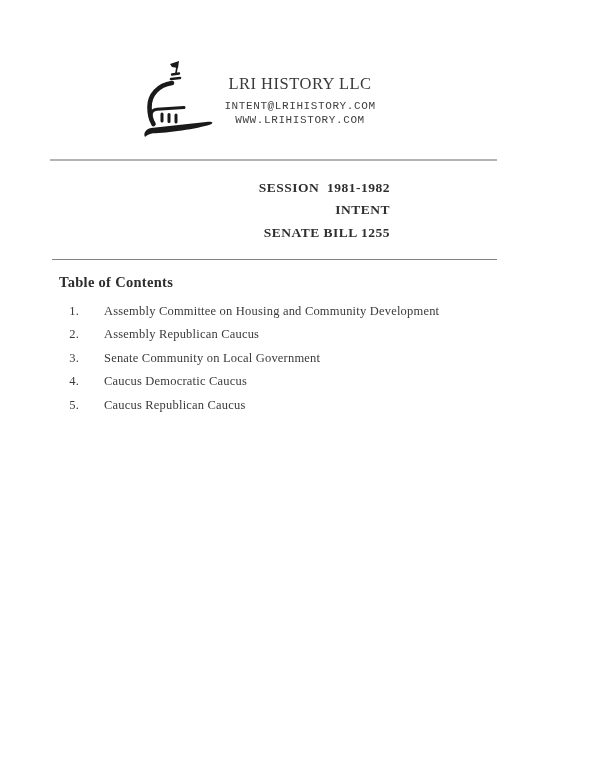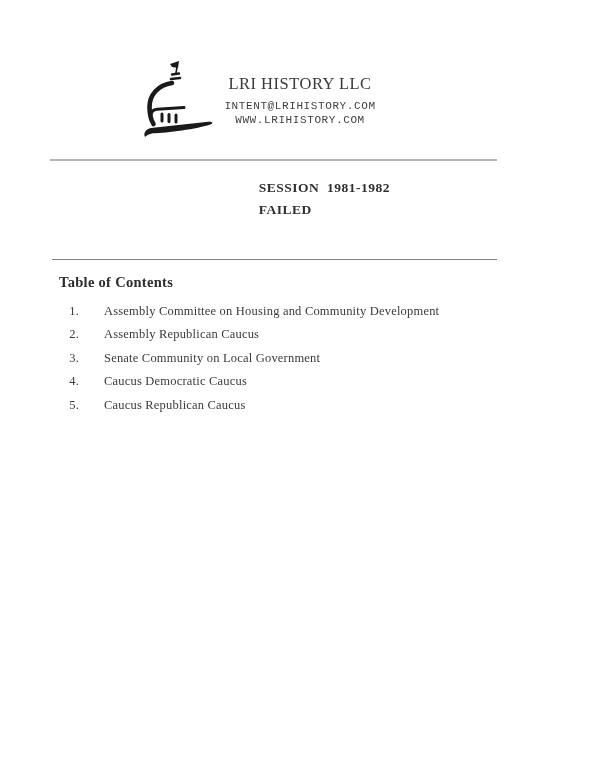--- a/index.html
+++ b/index.html
@@ -65,21 +65,21 @@
     background: #818181;
     border: none;
     margin: 0;
   }
 
   
   .bill-info {
     position: absolute;
     top: 177px;
     right: 107px;
-    text-align: left;
+    text-align: right;
   }
   .bill-line {
     font-size: 13.5px;
     font-weight: bold;
     letter-spacing: 0.5px;
     color: #2f2f2f;
     line-height: 22.3px;
     white-space: pre;
   }
 
@@ -151,21 +151,22 @@
     <div class="contact-block">
       <div class="contact-line">INTENT@LRIHISTORY.COM</div>
       <div class="contact-line">WWW.LRIHISTORY.COM</div>
     </div>
   </div>
 
   <div class="rule-top"></div>
 
   <div class="bill-info">
     <div class="bill-line">SESSION  1981-1982</div>
-    <div class="bill-line">FAILED</div>
+    <div class="bill-line">INTENT</div>
+    <div class="bill-line">SENATE BILL 1255</div>
   </div>
 
   <div class="rule-mid"></div>
 
   <h2 class="toc-heading">Table of Contents</h2>
 
   <ol class="toc-list">
     <li class="toc-item">
       <span class="toc-num">1.</span>
       <span class="toc-label">Assembly Committee on Housing and Community Development</span>

